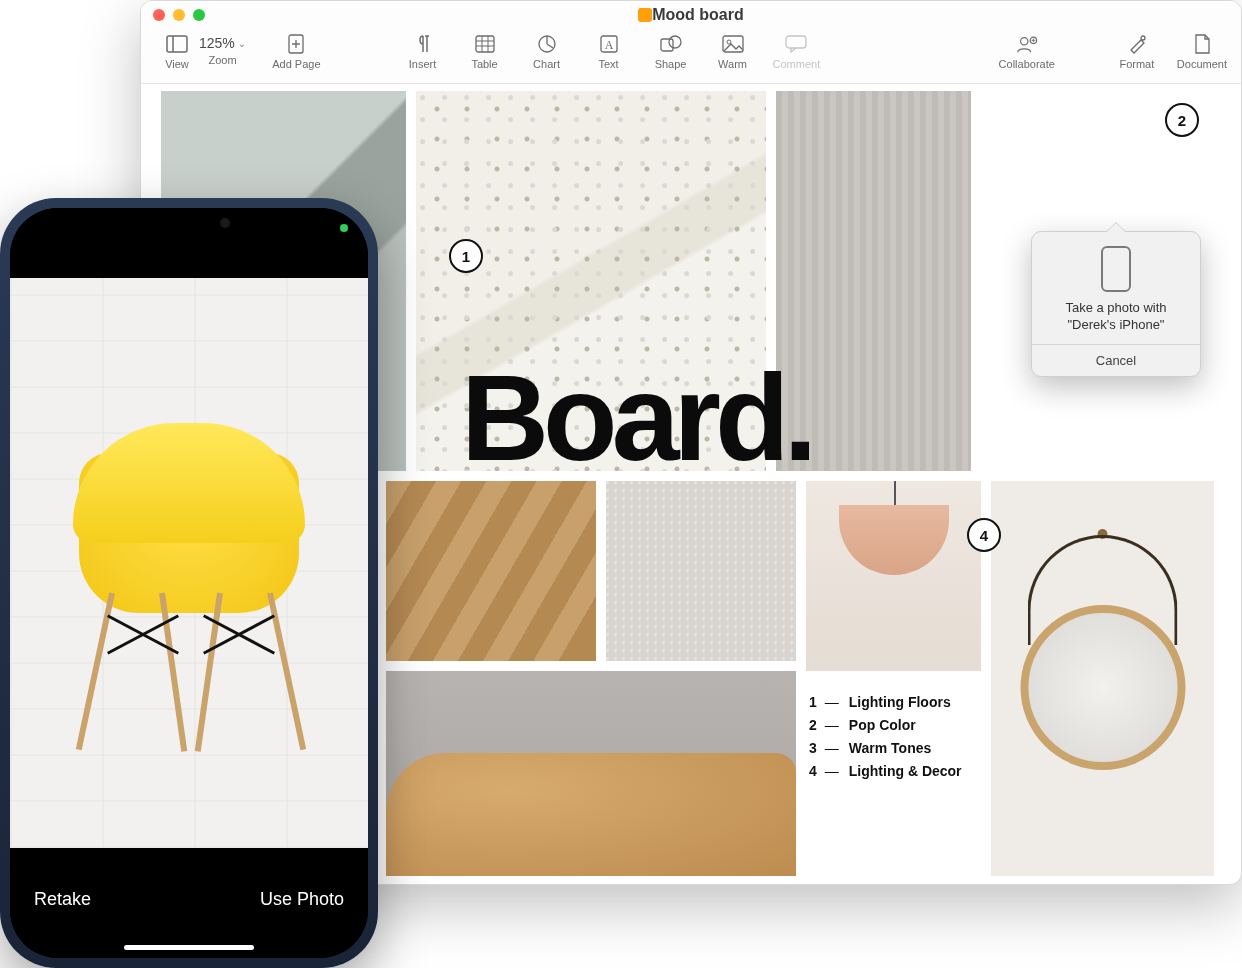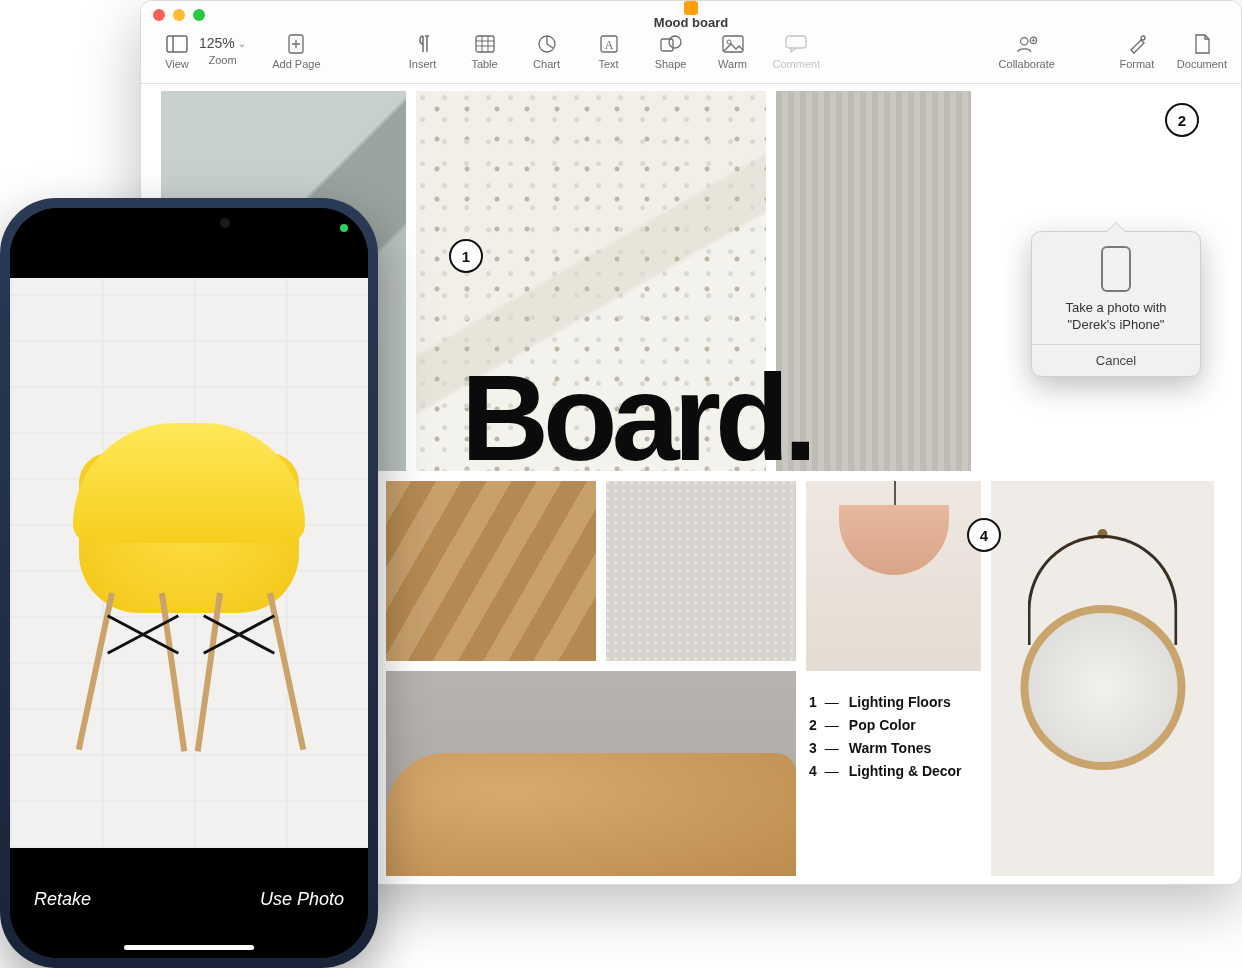--- a/index.html
+++ b/index.html
@@ -34,21 +34,21 @@
     background: #fdfdfd;
   }
   .traffic { display: flex; gap: 8px; }
   .traffic div { width: 12px; height: 12px; border-radius: 50%; }
   .tl-close { background: #ff5f57; }
   .tl-min   { background: #febc2e; }
   .tl-max   { background: #28c840; }
   .title-center {
     position: absolute; left: 0; right: 0;
     display: flex; justify-content: center; align-items: center; gap: 0;
-    font-size: 13px; font-weight: 600; color: #3a3a3a; flex-direction: column;
+    font-size: 16px; font-weight: 600; color: #3a3a3a;
   }
   .title-icon { width: 14px; height: 14px; background: #ff9f0a; border-radius: 3px; }
 
   .toolbar {
     height: 55px;
     border-bottom: 1px solid #e3e3e3;
     display: flex;
     align-items: flex-start;
     padding: 4px 14px 0;
     gap: 0;
@@ -184,21 +184,21 @@
   .legs .l3{left:128px;transform:rotate(8deg);}
   .legs .l4{left:178px;transform:rotate(-12deg);}
   .legs .x{position:absolute;height:3px;background:#111;}
   .legs .x1{left:14px;top:40px;width:80px;transform:rotate(28deg);}
   .legs .x2{left:14px;top:40px;width:80px;transform:rotate(-28deg);}
   .legs .x3{left:110px;top:40px;width:80px;transform:rotate(28deg);}
   .legs .x4{left:110px;top:40px;width:80px;transform:rotate(-28deg);}
 
   .photo-bottom{position:absolute;left:0;right:0;bottom:0;height:110px;background:#000;
     display:flex;align-items:center;justify-content:space-between;padding:0 24px 8px;
-    color:#fff;font-size:18px;font-style:italic;}
+    color:#fff;font-size:18px;}
   .homebar{position:absolute;left:50%;bottom:8px;transform:translateX(-50%);
     width:130px;height:5px;border-radius:3px;background:#fff;}
 
   svg{display:block;}
 </style>
 </head>
 <body>
 
 <div class="mac-window">
 

